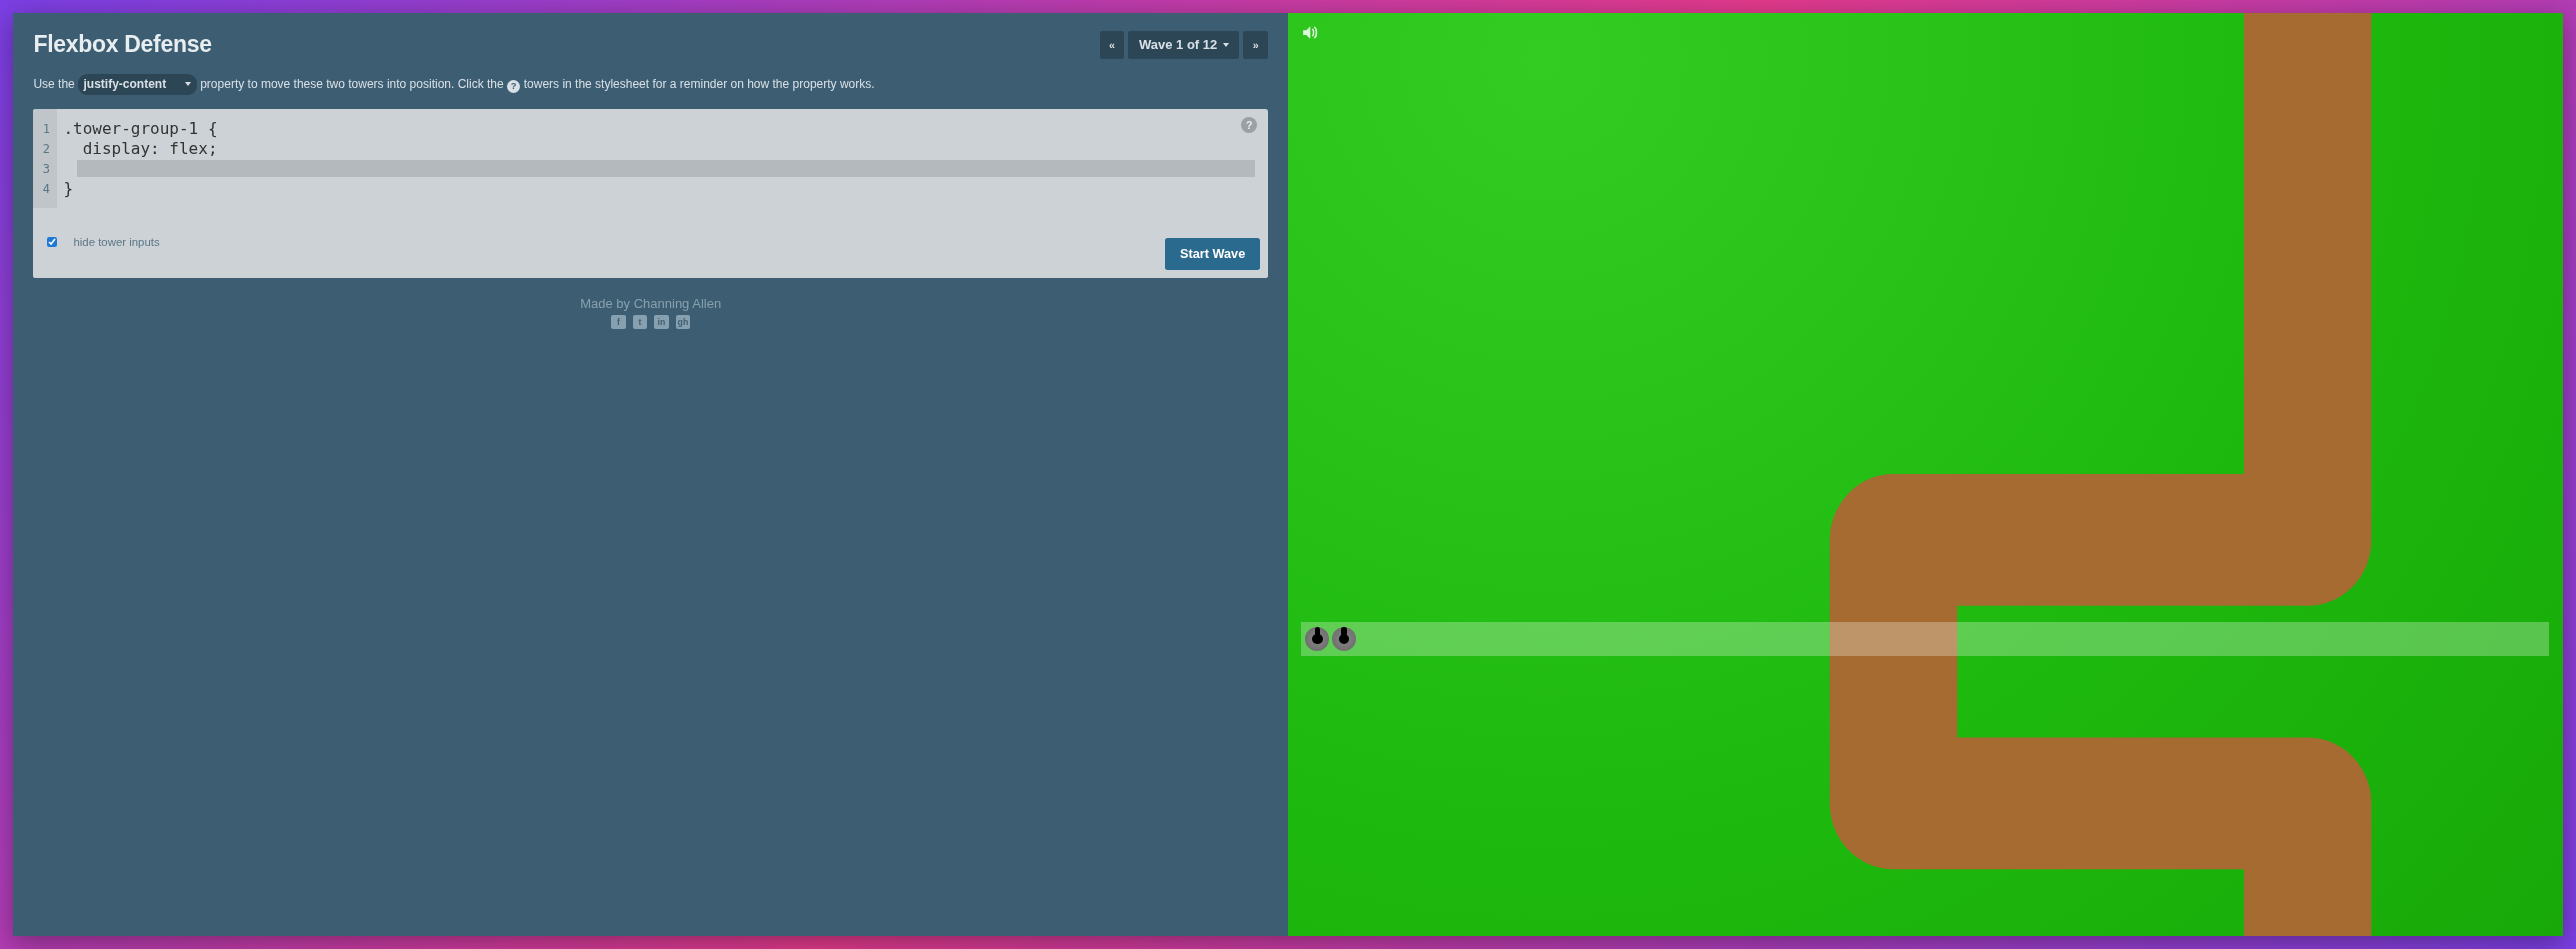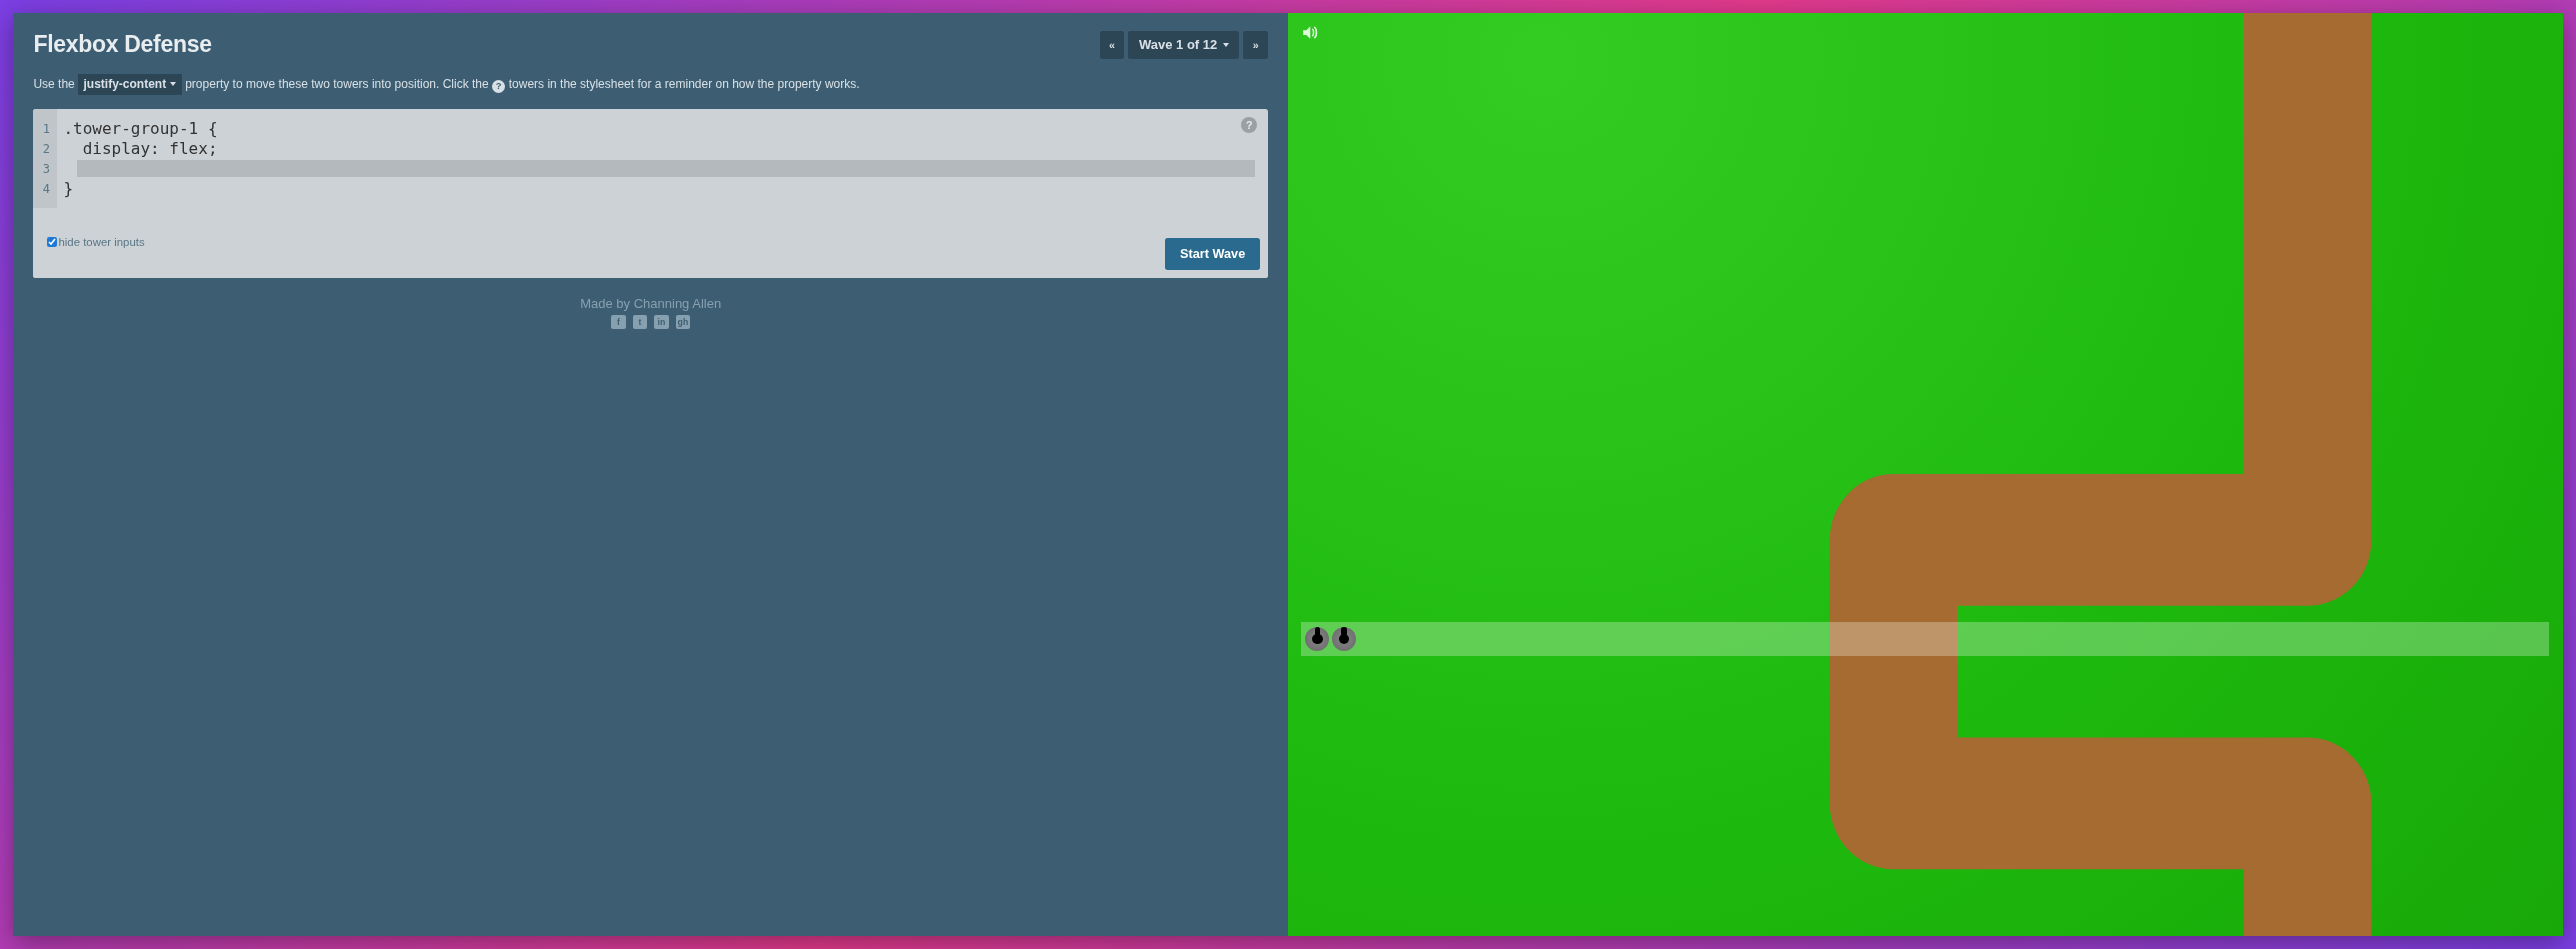--- a/index.html
+++ b/index.html
@@ -64,24 +64,24 @@
   }
   .instructions {
     font-size: 12px;
     line-height: 1.55;
     color: #d8e0e6;
     margin-bottom: 14.8px;
   }
   .token {
     background: #2d4656;
     padding: 0.7px 5.4px 1.3px 5.4px;
-    border-radius: 0;
+    border-radius: 9px;
     display: inline-flex;
     align-items: center;
-    gap: 3px;
+    gap: 18px;
     font-weight: 600;
   }
   .token .caret-down { border-top-color: #d8e0e6; }
   .help-pill {
     display: inline-flex;
     align-items: center;
     justify-content: center;
     width: 13.4px; height: 13.4px;
     border-radius: 50%;
     background: #d8e0e6;
@@ -142,21 +142,21 @@
     font-size: 10.7px;
     cursor: pointer;
   }
   .editor-footer {
     display: flex;
     justify-content: space-between;
     align-items: center;
     padding: 5.4px 8px 8px 13.4px;
     background: #cdd2d6;
   }
-  .hide-label { display: flex; align-items: center; gap: 1px; color: #5a7686; font-size: 11.4px; cursor: pointer; }
+  .hide-label { display: flex; align-items: center; gap: 16px; color: #5a7686; font-size: 11.4px; cursor: pointer; }
   .hide-label input { width: 10.7px; height: 10.7px; accent-color: #1e7ad6; }
   .start-btn {
     background: #2a6a8f;
     color: #fff;
     border: none;
     border-radius: 2.7px;
     padding: 9.4px 14.8px;
     font-size: 12.7px;
     font-weight: 600;
     cursor: pointer;

